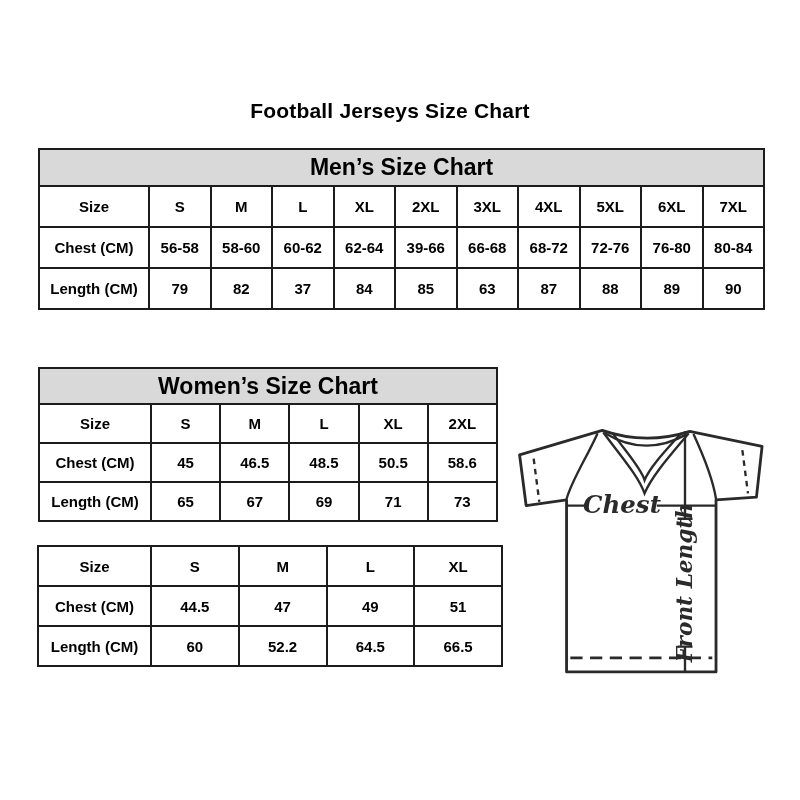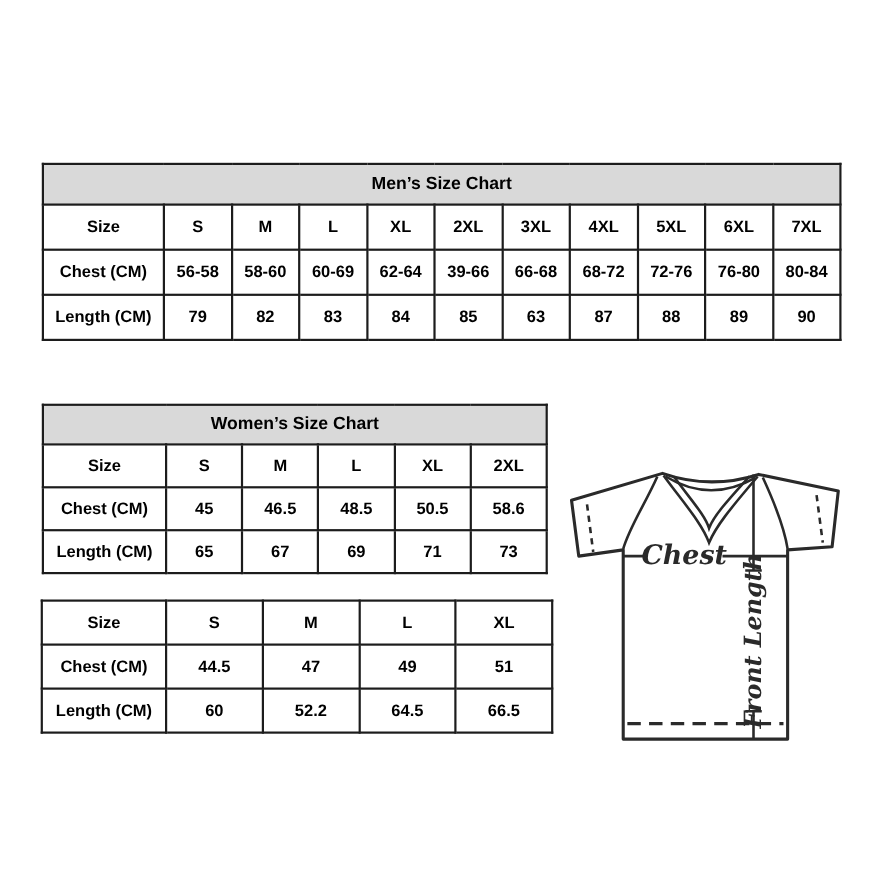--- a/index.html
+++ b/index.html
@@ -13,21 +13,21 @@
   }
   table.size-table {
     position:absolute; border-collapse:collapse; table-layout:fixed;
     background:#fff;
   }
   .size-table td {
     border:2px solid #1c1c1c; text-align:center; vertical-align:middle;
     font-weight:bold; font-size:15px; padding:0; overflow:hidden;
   }
   .size-table td.title-cell {
-    background:#d9d9d9; font-size:16px;
+    background:#d9d9d9; font-size:23px;
   }
   table.mens   { left:38px; top:148px; width:727px; }
   .mens td     { height:39px; }
   .mens td.title-cell { height:35px; }
   .mens col.c0 { width:110px; }
   table.womens { left:38px; top:367px; width:460px; }
   .womens td   { height:37px; }
   .womens td.title-cell { height:34px; }
   .womens col.c0 { width:112px; }
   table.youth  { left:37px; top:545px; width:466px; }
@@ -38,20 +38,21 @@
   .measure-text {
     font-family:"DejaVu Serif", serif; font-style:italic; font-weight:bold;
     fill:#2a2a2a;
   }
 </style>
 </head>
 <body>
 
 <div class="canvas">
 
+  <div class="page-title">Football Jerseys Size Chart</div>
 
   <table class="size-table mens">
     <colgroup>
         <col class="c0">
         <col>
         <col>
         <col>
         <col>
         <col>
         <col>
@@ -74,34 +75,34 @@
         <td>3XL</td>
         <td>4XL</td>
         <td>5XL</td>
         <td>6XL</td>
         <td>7XL</td>
       </tr>
       <tr>
         <td>Chest (CM)</td>
         <td>56-58</td>
         <td>58-60</td>
-        <td>60-69</td>
+        <td>60-62</td>
         <td>62-64</td>
         <td>39-66</td>
         <td>66-68</td>
         <td>68-72</td>
         <td>72-76</td>
         <td>76-80</td>
         <td>80-84</td>
       </tr>
       <tr>
         <td>Length (CM)</td>
         <td>79</td>
         <td>82</td>
-        <td>83</td>
+        <td>37</td>
         <td>84</td>
         <td>85</td>
         <td>63</td>
         <td>87</td>
         <td>88</td>
         <td>89</td>
         <td>90</td>
       </tr>
     </tbody>
   </table>

